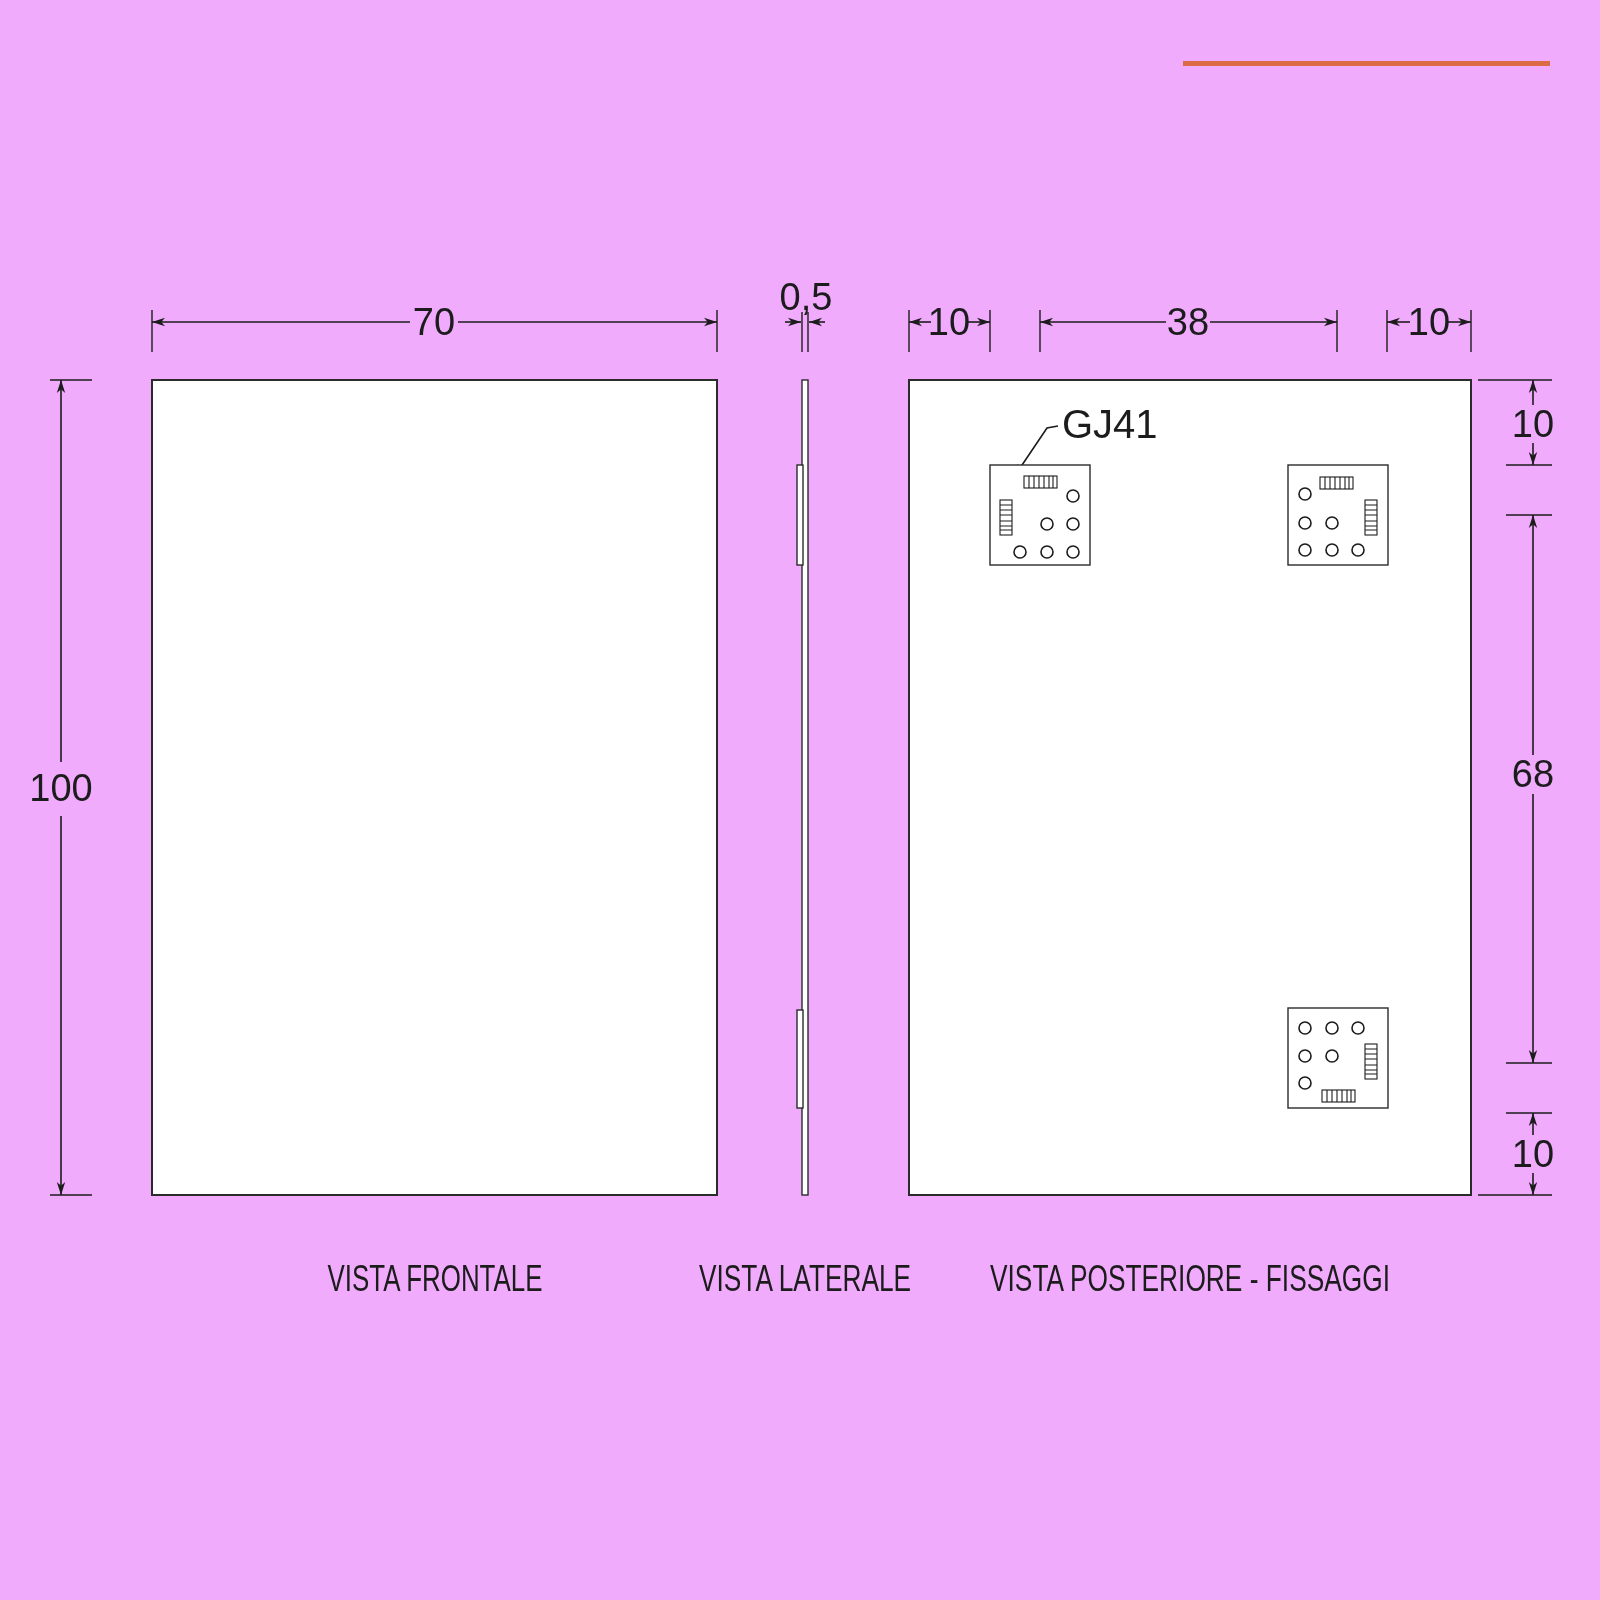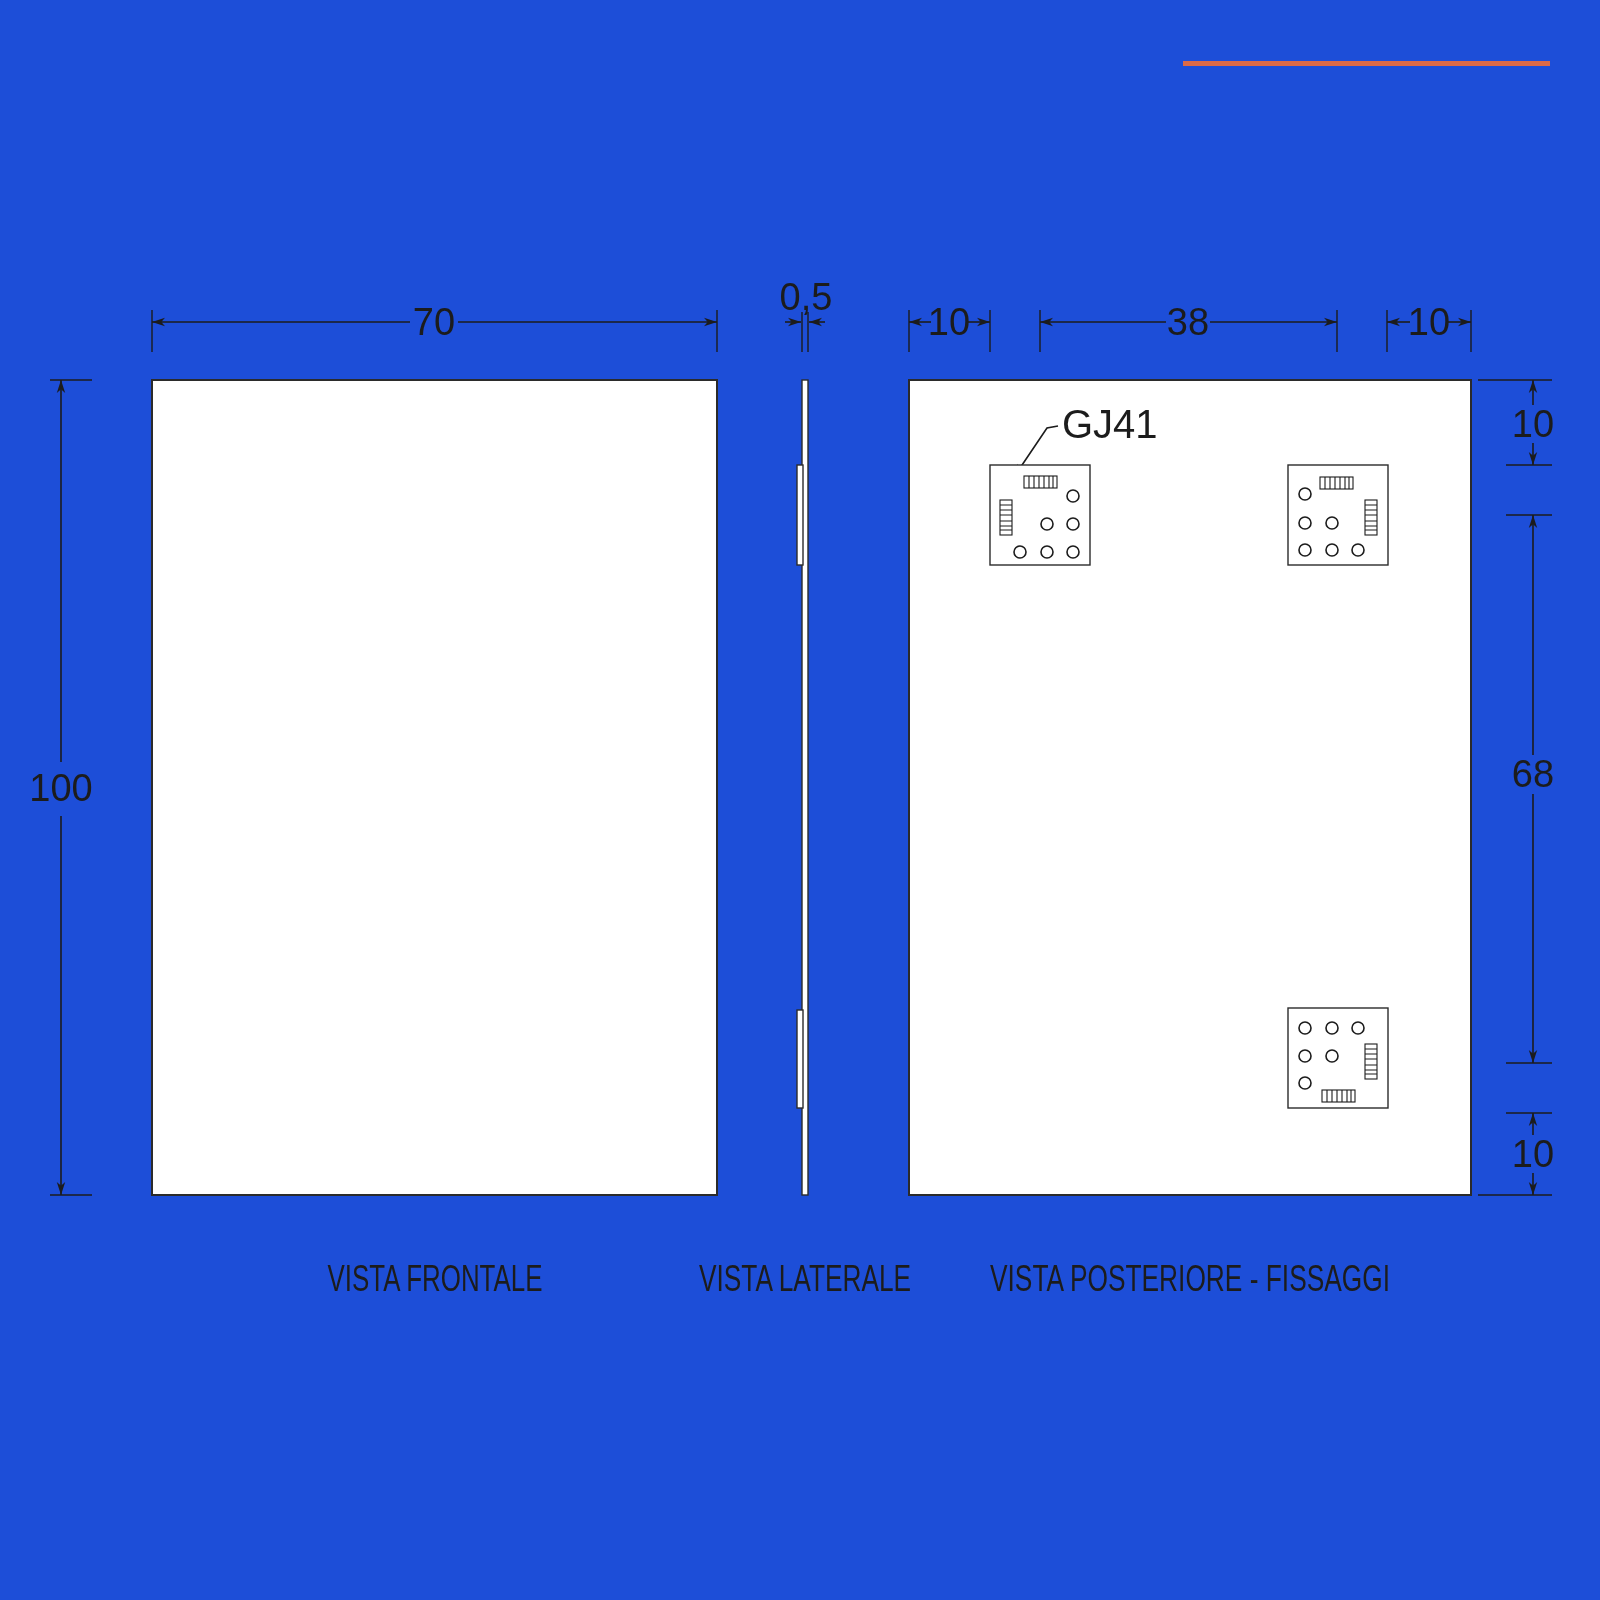--- a/index.html
+++ b/index.html
@@ -1,17 +1,17 @@
 <!DOCTYPE html>
 <html><head>
 <meta charset="utf-8">
 <style>
   html,body { margin:0; padding:0; background:#ffffff; }
   #canvas {
-    position:relative; width:1600px; height:1600px; background:#1d4ed8;
+    position:relative; width:1600px; height:1600px; background:#f0abfc;
     font-family:"Liberation Sans", sans-serif;
   }
   svg text {
     font-family:"Liberation Sans", sans-serif;
     fill:#1c1c1c;
   }
   .dimtxt  { font-size:38px; text-anchor:middle; }
   .codetxt { font-size:40px; text-anchor:start; }
   .caption { font-size:36px; text-anchor:middle; letter-spacing:0px; }
   .outline { fill:#ffffff; stroke:#2b2b2b; stroke-width:2; }

